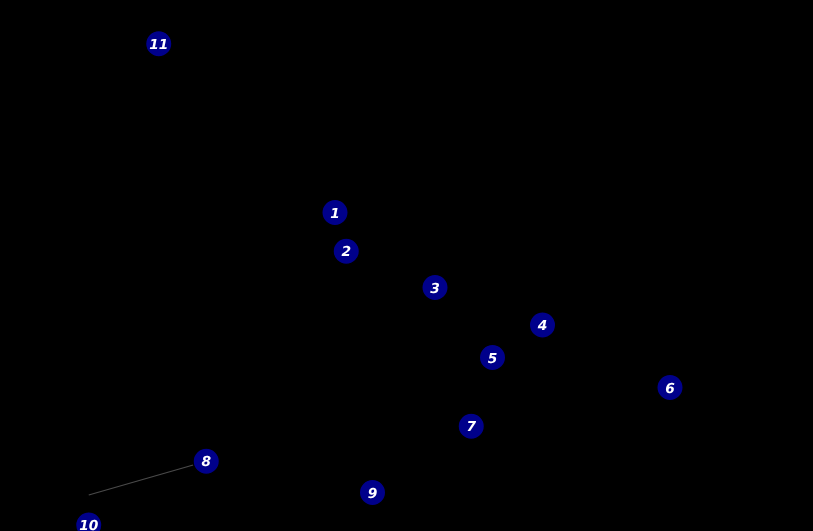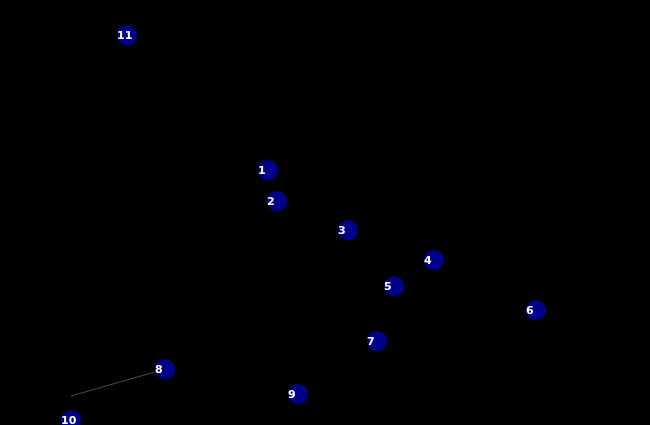--- a/index.html
+++ b/index.html
@@ -24,21 +24,23 @@
     pointer-events: none;
   }
   .node {
     position: absolute;
     width: 22px;
     height: 22px;
     border-radius: 50%;
     box-sizing: border-box;
     display: flex;
     align-items: center;
+    justify-content: center;
     cursor: pointer;
+    font-style: italic;
   }
   .node span {
     color: #ffffff;
     font-size: 11px;
     font-weight: bold;
     line-height: 1;
     user-select: none;
   }
 </style>
 </head>

